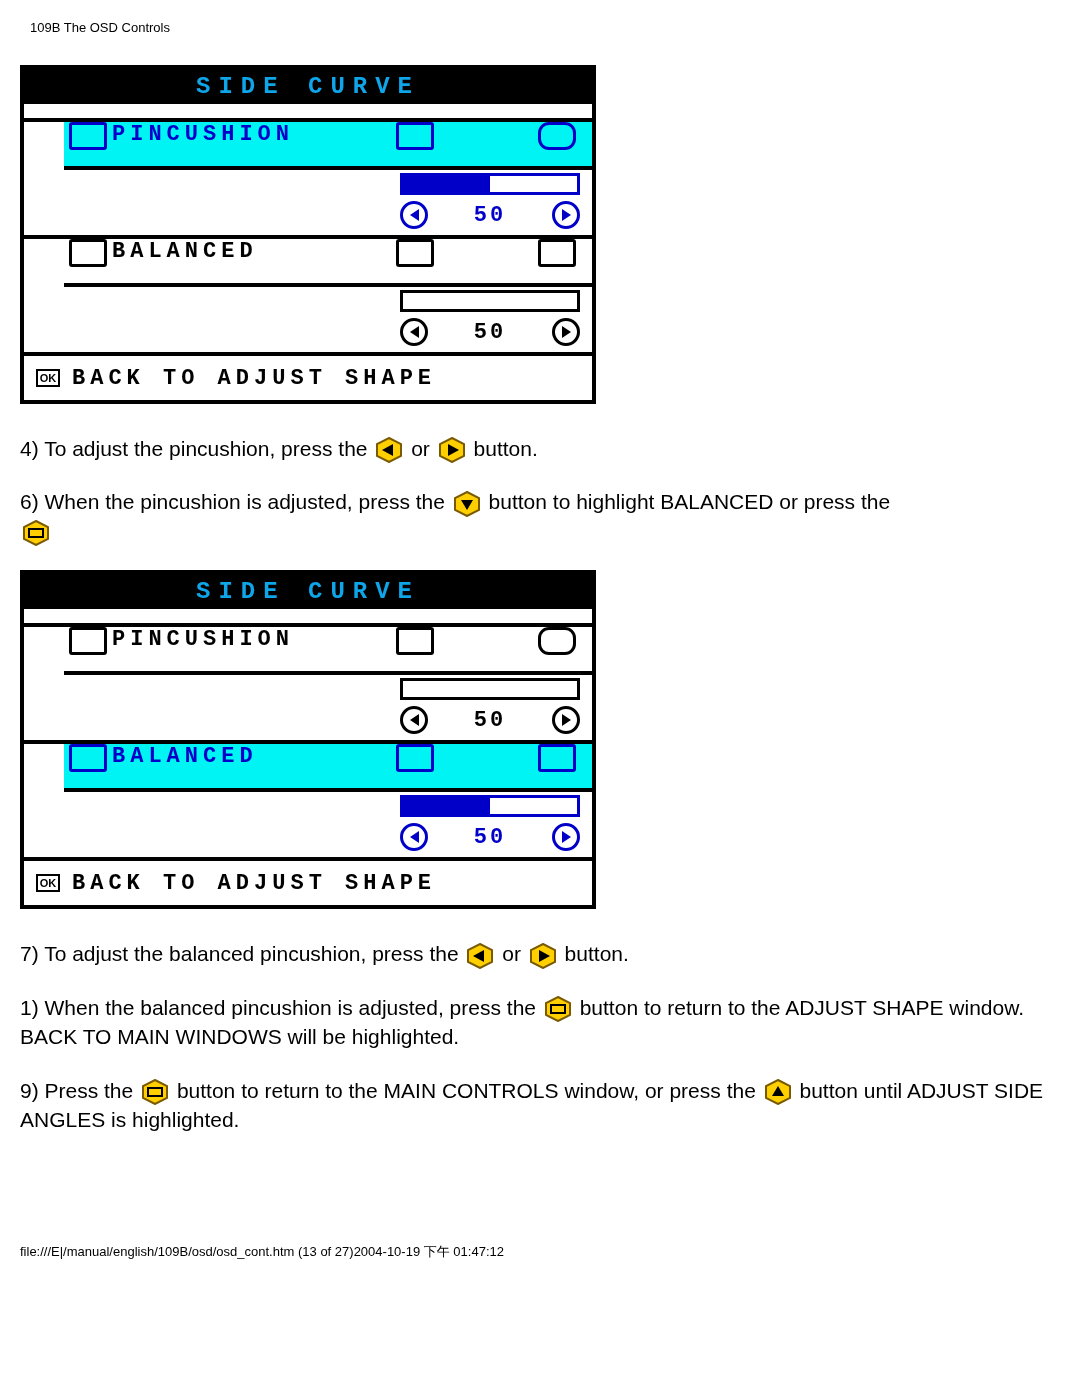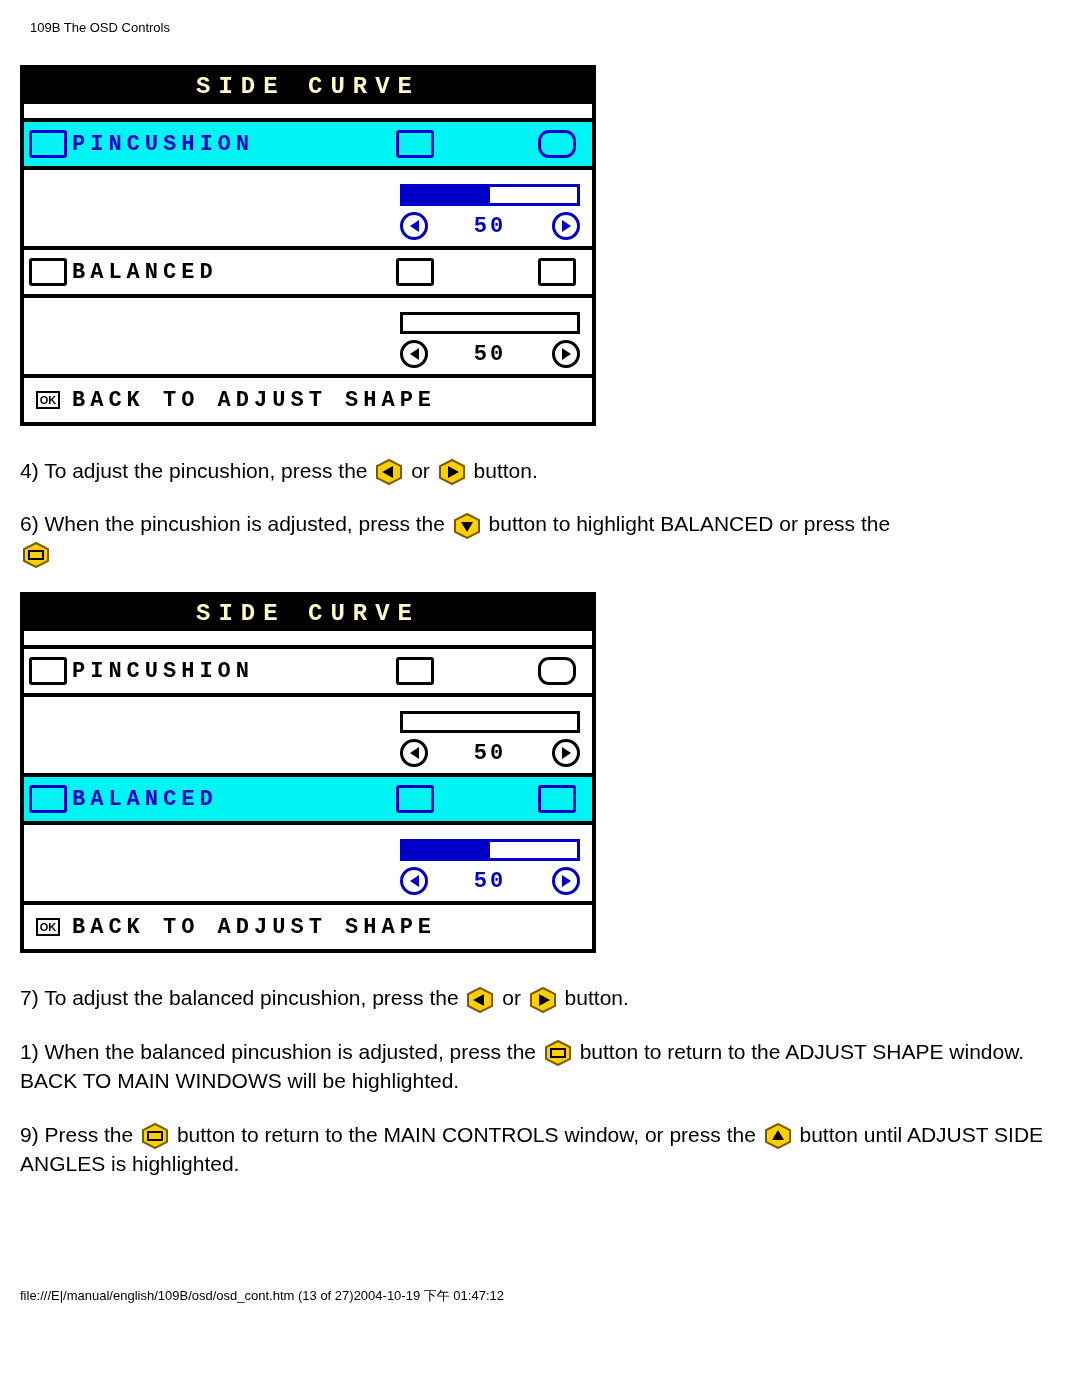--- a/index.html
+++ b/index.html
@@ -16,36 +16,37 @@
 .osd {
   width: 568px;
   border: 4px solid #000;
   background: #fff;
   margin: 0 0 30px 0;
   font-family: "Courier New", monospace;
   font-weight: bold;
 }
 .osd-title {
   background: #000;
-  color: #fef9c3;
+  color: #0ea5e9;
   text-align: center;
   font-size: 24px;
   letter-spacing: 8px;
   padding: 4px 0;
 }
 .osd-spacer {
   height: 14px;
   background: #fff;
   border-bottom: 4px solid #000;
 }
 .osd-row {
   display: flex;
-  align-items: center;
+  align-items: flex-start;
   border-bottom: 4px solid #000;
   height: 44px;
+  margin-left: 40px;
 }
 .osd-row.highlighted {
   background: #00f4f4;
   color: #0000c8;
 }
 .osd-icon-cell {
   width: 48px;
   display: flex;
   justify-content: center;
   align-items: center;
@@ -58,21 +59,21 @@
 .osd-right-icons {
   width: 180px;
   display: flex;
   justify-content: space-between;
   padding: 0 16px 0 0;
 }
 .osd-slider-area {
   display: flex;
   flex-direction: column;
   border-bottom: 4px solid #000;
-  padding: 14px 12px 6px 0;
+  padding: 3px 12px 6px 0;
   justify-content: center;
 }
 .osd-slider-inner {
   margin-left: auto;
   width: 180px;
 }
 .slider-bar {
   height: 16px;
   border: 3px solid #000;
   position: relative;

